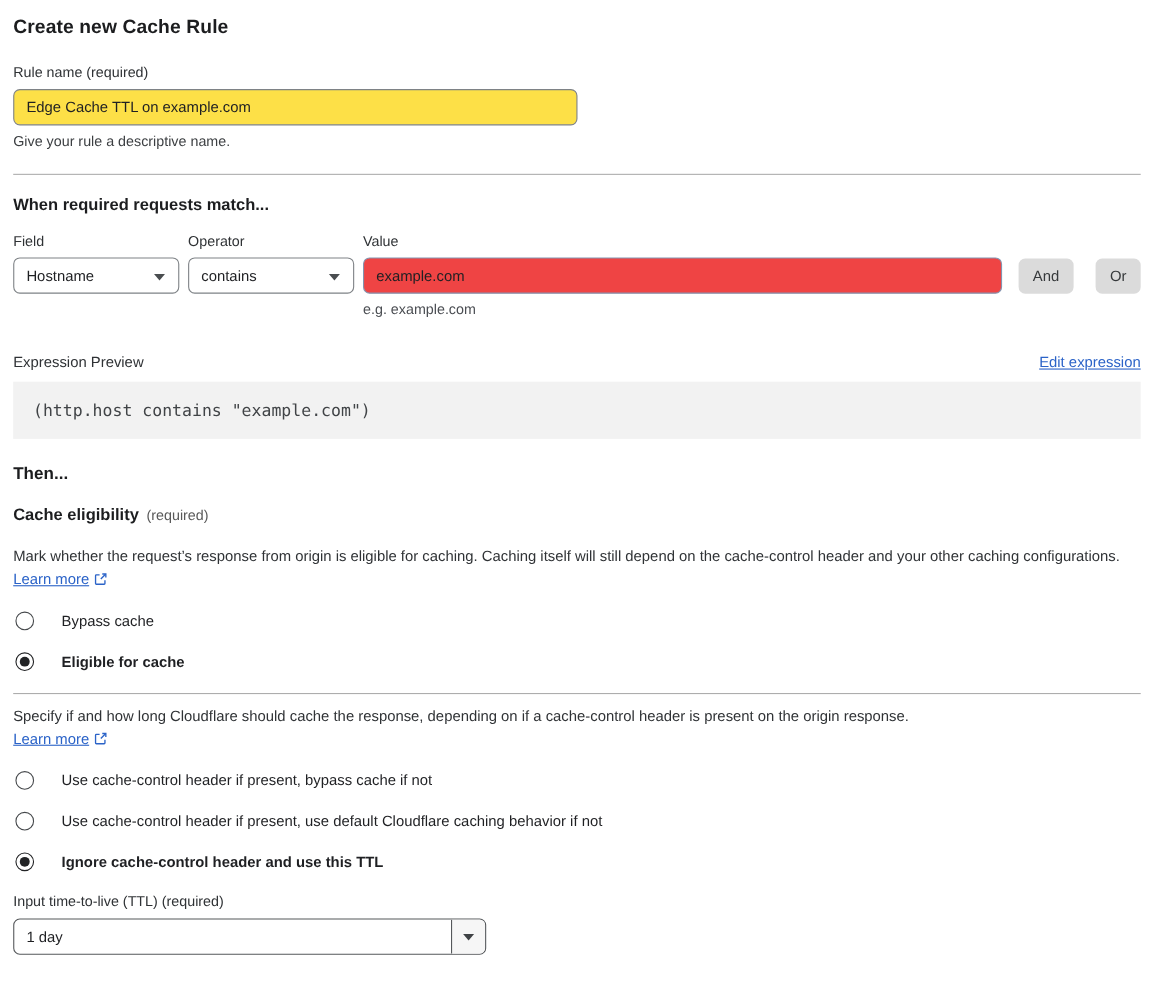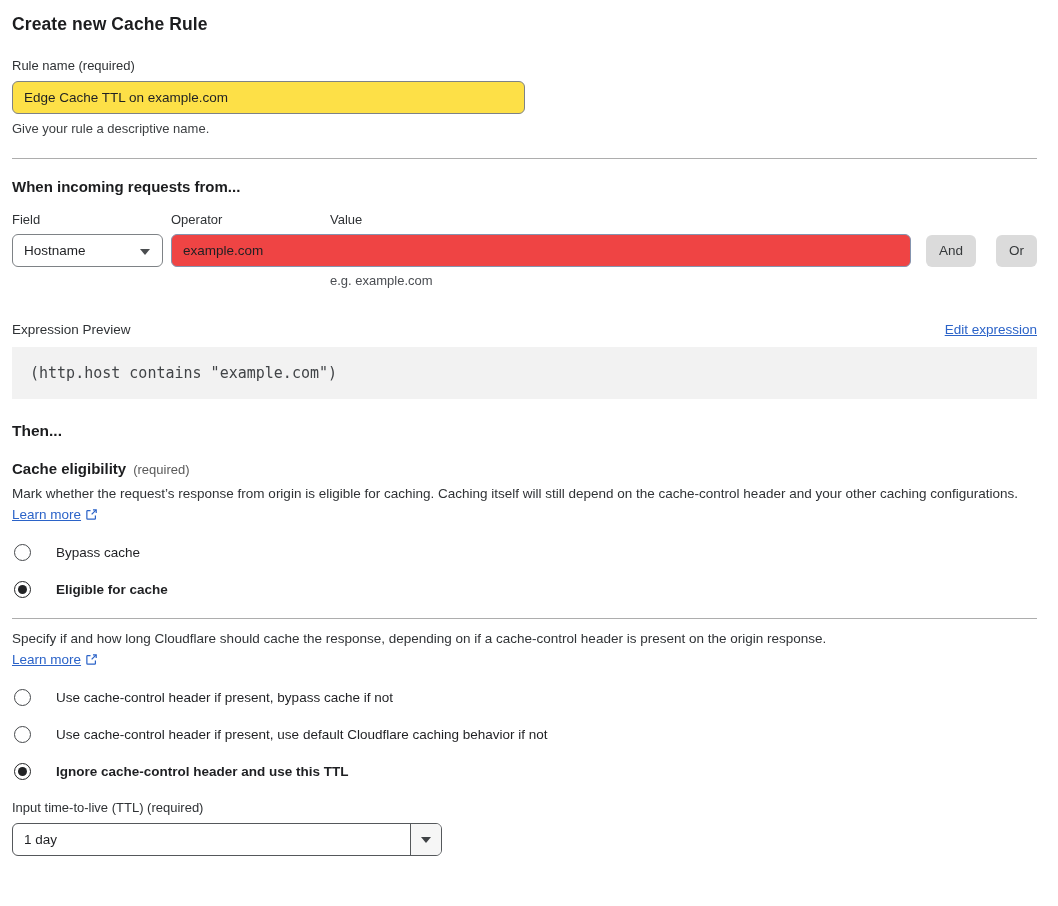--- a/index.html
+++ b/index.html
@@ -63,21 +63,21 @@
     padding: 0 18px; font-family: "DejaVu Sans Mono", "Liberation Mono", monospace;
     font-size: 15px; color: #414447;
   }
 
   h2.then-heading { font-size: 15.5px; font-weight: 700; margin-top: 23px; color: #1c1d1f; }
 
   .sub-heading { margin-top: 20px; display: flex; align-items: baseline; }
   .sub-heading .title { font-size: 15px; font-weight: 700; color: #1c1d1f; }
   .sub-heading .qualifier { font-size: 13px; color: #595959; margin-left: 7px; font-weight: 400; }
 
-  .desc { margin-top: 6px; font-size: 13.5px; line-height: 21px; color: #303336; }
+  .desc { margin-top: 18px; font-size: 13.5px; line-height: 21px; color: #303336; }
   .desc.narrow { max-width: 840px; }
   .ext-icon { display: inline-block; vertical-align: -2px; margin-left: 4px; color: #2b63c8; }
 
   .radio-group { margin-top: 17px; }
   .radio-row { display: flex; align-items: center; margin-bottom: 20px; cursor: pointer; }
   .radio-circle {
     width: 17px; height: 17px; border-radius: 50%; border: 1.5px solid #46494c;
     margin-left: 2px; margin-right: 25px; flex: none; position: relative; background: #fff;
   }
   .radio-row.checked .radio-circle { border-color: #222325; }
@@ -112,31 +112,35 @@
 <div class="container">
 
   <h1 class="page-title">Create new Cache Rule</h1>
 
   <div class="field-label">Rule name (required)</div>
   <input class="text-input" type="text" value="Edge Cache TTL on example.com" style="">
   <div class="help-text">Give your rule a descriptive name.</div>
 
   <hr class="divider">
 
-  <h2 class="section-heading">When incoming requests from...</h2>
+  <h2 class="section-heading">When required requests match...</h2>
 
   <div class="labels-row">
     <div class="lbl-field">Field</div>
     <div class="lbl-operator">Operator</div>
     <div class="lbl-value">Value</div>
   </div>
 
   <div class="controls-row">
     <div class="select-box">
       <span>Hostname</span>
+      <span class="select-caret"></span>
+    </div>
+    <div class="select-box">
+      <span>contains</span>
       <span class="select-caret"></span>
     </div>
     <input class="value-input" type="text" value="example.com" style="">
     <button class="logic-btn btn-and">And</button>
     <button class="logic-btn btn-or">Or</button>
   </div>
   <div class="value-hint">e.g. example.com</div>
 
   <div class="expr-row">
     <span class="expr-label">Expression Preview</span>

